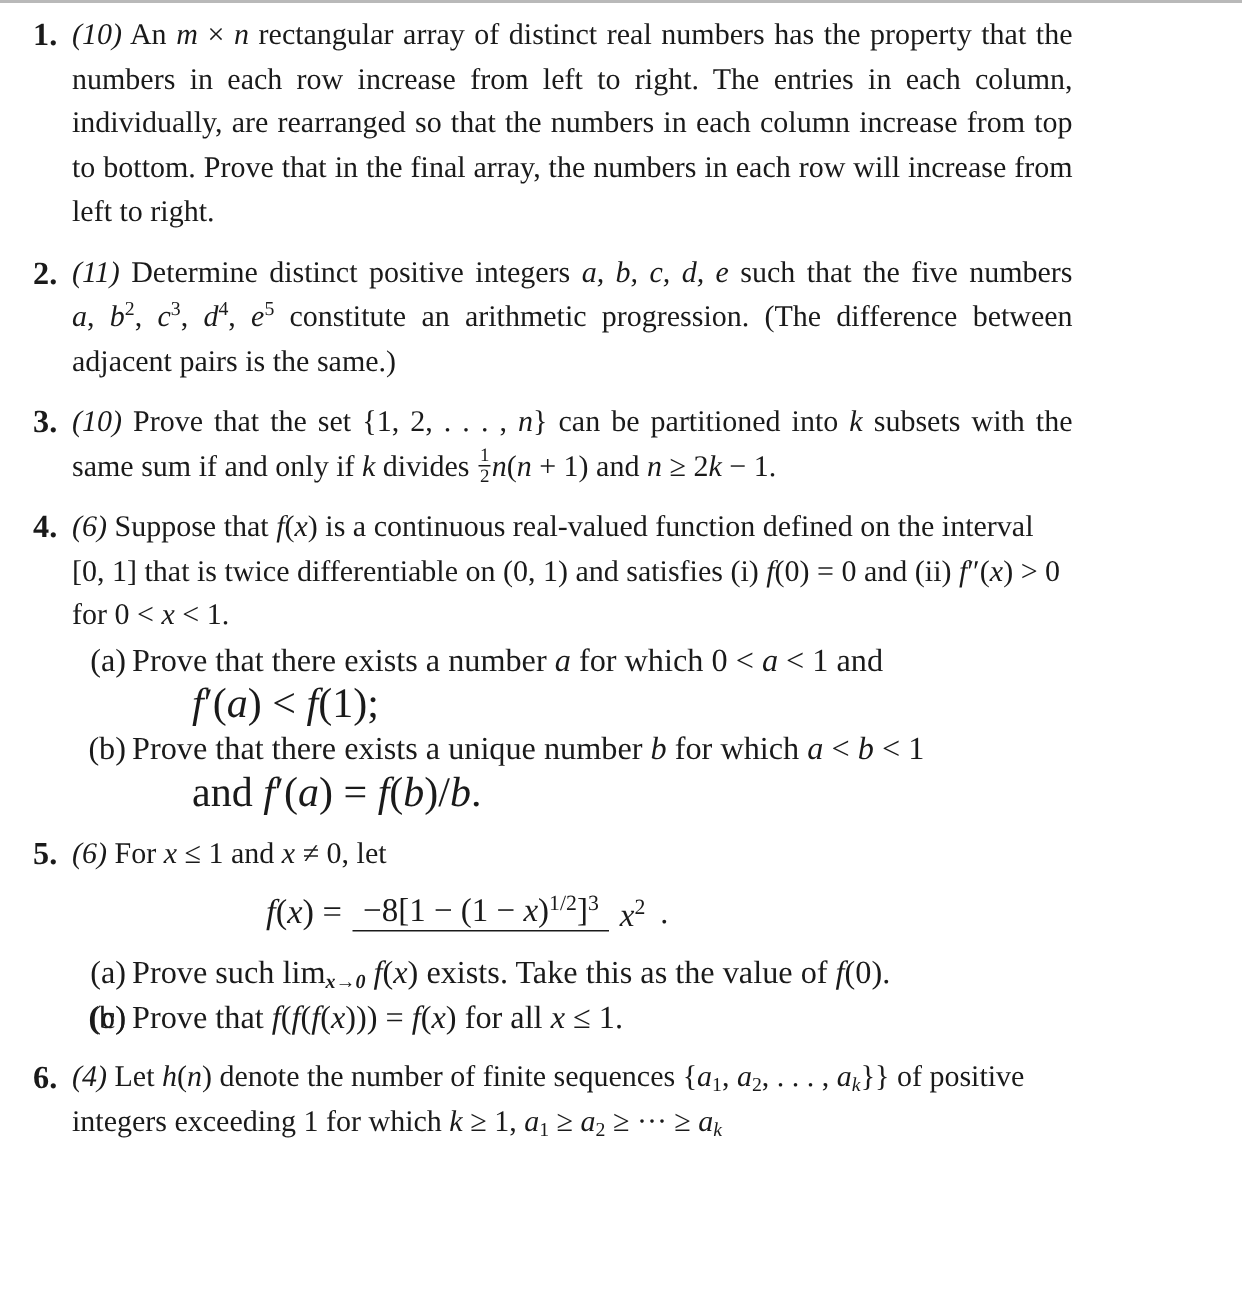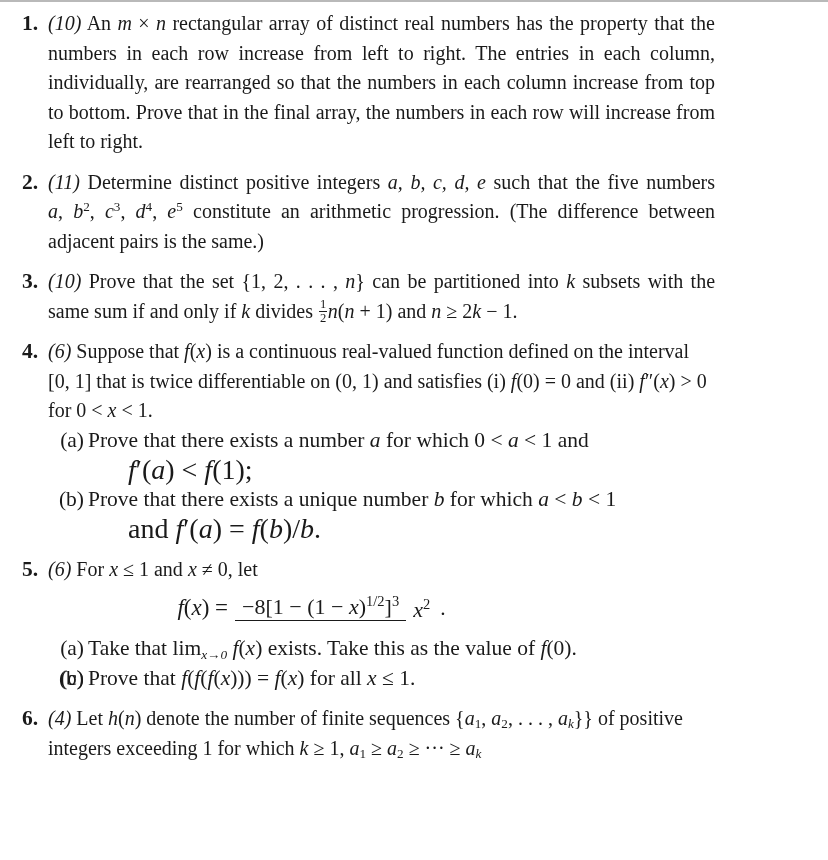--- a/index.html
+++ b/index.html
@@ -70,20 +70,21 @@
   sub.sb {
     font-size: 0.66em;
     vertical-align: -0.25em;
     line-height: 0;
   }
   sub.lim {
     font-size: 0.62em;
     vertical-align: -0.3em;
     line-height: 0;
     font-style: italic;
+    font-weight: bold;
   }
   .frac-inline {
     display: inline-block;
     vertical-align: -0.36em;
     text-align: center;
     font-size: 0.63em;
     line-height: 1.02;
     margin: 0 0.5px 0 1px;
   }
   .frac-inline .num {
@@ -217,21 +218,21 @@
             <span class="num">−8[1 − (1 − <span class="mv">x</span>)<sup class="sp mo">1/2</sup>]<sup class="sp mo">3</sup></span>
             <span class="den"><span class="mv">x</span><sup class="sp mo">2</sup></span>
           </span>
           <span class="eq-period">.</span>
         </span>
       </div>
 
       <ol class="sublist">
         <li class="subitem">
           <span class="sublabel">(a)</span>
-          <span><span>Take that lim</span><sub class="lim">x→0</sub> <span class="nowrap"><span class="mv">f</span>(<span class="mv">x</span>)</span><span> exists. Take this as the value of </span><span class="mv">f</span><span>(0).</span></span>
+          <span><span>Prove such lim</span><sub class="lim">x→0</sub> <span class="nowrap"><span class="mv">f</span>(<span class="mv">x</span>)</span><span> exists. Take this as the value of </span><span class="mv">f</span><span>(0).</span></span>
         </li>
         <li class="subitem">
           <span class="sublabel">(b)</span>
         </li>
         <li class="subitem">
           <span class="sublabel">(c)</span>
           <span><span>Prove that </span><span class="nowrap"><span class="mv">f</span>(<span class="mv">f</span>(<span class="mv">f</span>(<span class="mv">x</span>))) = <span class="mv">f</span>(<span class="mv">x</span>)</span><span> for all </span><span class="mv">x</span><span> ≤ 1.</span></span>
         </li>
       </ol>
     </li>

